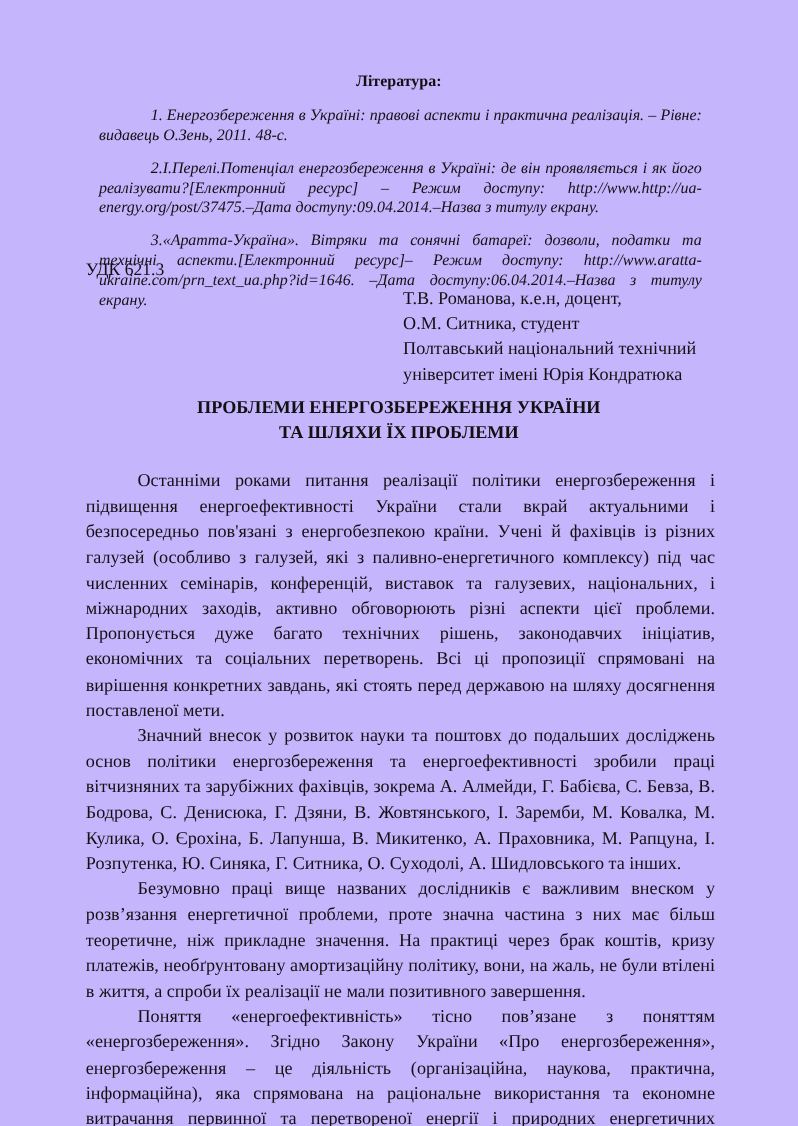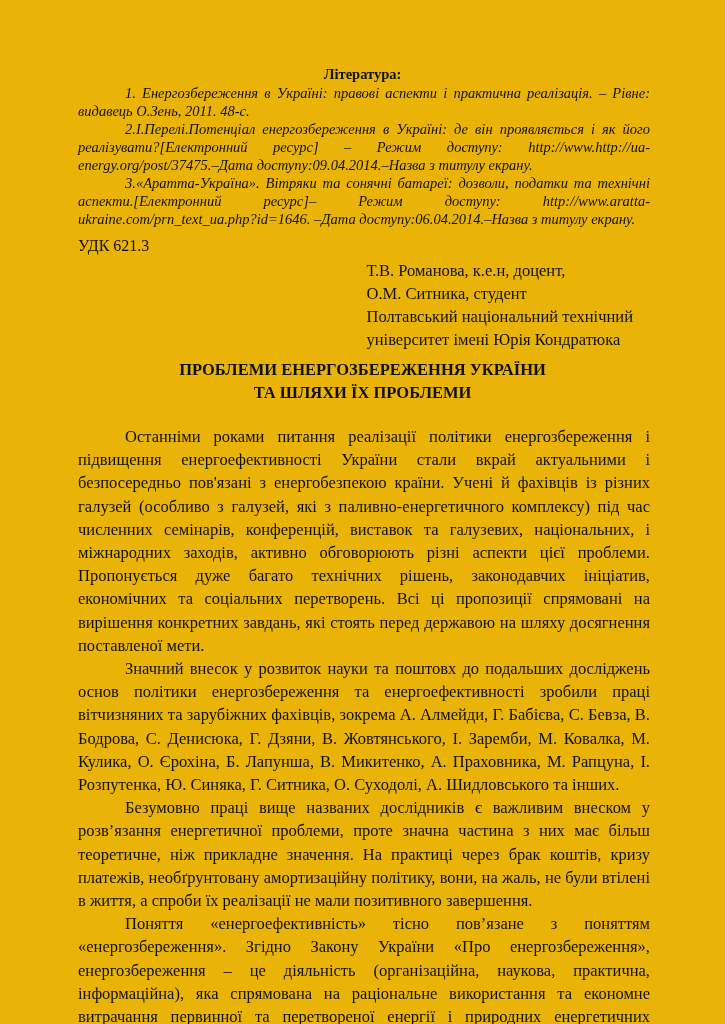--- a/index.html
+++ b/index.html
@@ -1,23 +1,23 @@
 <!DOCTYPE html>
 <html><head>
 <meta charset="utf-8">
 <style>
   html, body { margin: 0; padding: 0; background: #ffffff; }
   body { width: 725px; height: 1024px; position: relative; overflow: hidden;
          font-family: "Liberation Serif", serif; color: #111; }
-  .page { position: absolute; left: 0; top: 0; width: 725px; height: 1024px; background:#eab308; }
+  .page { position: absolute; left: 0; top: 0; width: 725px; height: 1024px; background:#c4b5fd; }
   .lit-head { position: absolute; top: 66px; left: 0; width: 725px; text-align: center;
               font-weight: bold; font-size: 14.5px; }
   .refs { position: absolute; left: 78px; width: 572px; top: 84px;
           font-style: italic; font-size: 14.5px; line-height: 18px; }
-  .ref { text-align: justify; text-align-last: left; text-indent: 47px; margin: 0; }
+  .ref { text-align: justify; text-align-last: left; text-indent: 47px; margin: 12px; }
   .udk { position: absolute; left: 78px; top: 237px; font-weight: normal; font-size: 16px; }
   .authors { position: absolute; right: 92px; top: 259px; 
              font-size: 16.5px; line-height: 23px; }
   .title { position: absolute; left: 0; width: 725px; top: 358px; text-align: center;
            font-weight: bold; font-size: 16.5px; line-height: 23px; }
   .body { position: absolute; left: 78px; width: 572px; top: 425px;
           font-size: 16.5px; line-height: 23.2px; }
   .para { margin: 0; text-align: justify; text-indent: 47px; }
   .pagenum { position: absolute; top: 962px; left: 0; width: 725px; text-align: center;
              font-family: "DejaVu Sans", sans-serif; font-size: 11px; color:#222; }

